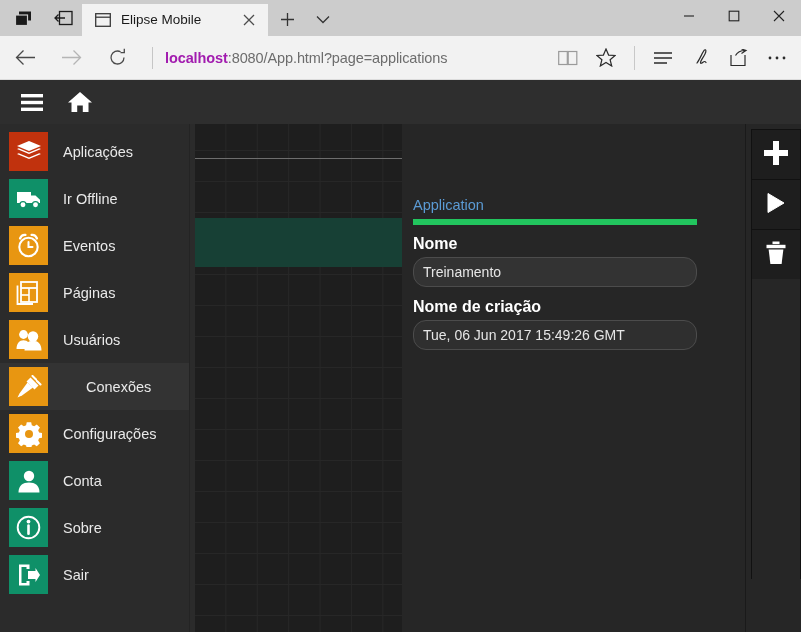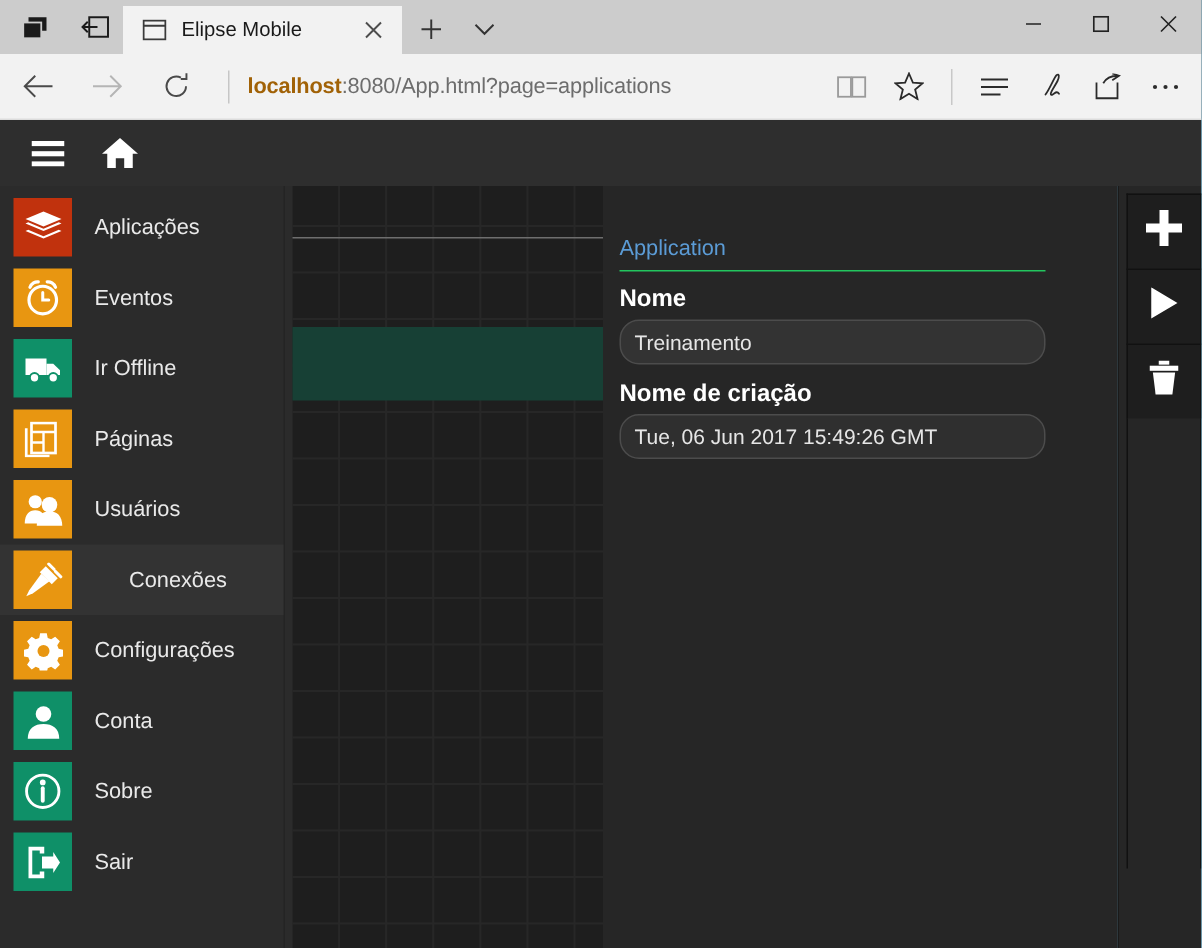--- a/index.html
+++ b/index.html
@@ -43,21 +43,21 @@
     height: 44px; background: #f2f2f2; display: flex; align-items: center;
     flex: 0 0 44px; border-bottom: 1px solid #dcdcdc;
   }
   .nav-btn {
     width: 42px; height: 38px; display: flex; align-items: center; justify-content: center;
     color: #4a4a4a; margin-left: 4px;
   }
   .nav-btn.disabled { color: #b5b5b5; }
   .addr-sep { width: 1px; height: 22px; background: #c6c6c6; margin: 0 12px 0 14px; }
   .url { flex: 1; font-size: 14.5px; color: #6d6d6d; letter-spacing: -0.1px; }
-  .url b { color: #a16207; font-weight: 700; }
+  .url b { color: #a21caf; font-weight: 700; }
   .addr-actions { display: flex; align-items: center; padding-right: 6px; gap: 2px; }
   .addr-icon { width: 36px; height: 36px; display:flex; align-items:center; justify-content:center; color:#2b2b2b; }
   .addr-divider { width:1px; height:24px; background:#c8c8c8; margin:0 8px; }
 
   
   #app {
     flex: 1; background: #7dd3fc; position: relative; display: flex; flex-direction: column;
     overflow: hidden;
   }
   .app-topbar {
@@ -104,22 +104,23 @@
   .grid-row-selected {
     position: absolute; left: 5px; right: 0; top: 94px; height: 49px; background: #174035;
   }
 
   
   .detail {
     flex: 1; background: #262626; padding: 34px 48px 0 11px; min-width: 0; position: relative;
   }
   .detail-inner { max-width: 320px; }
   .form-title {
-    font-size: 14.5px; color: #5b9bd5; padding-bottom: 6px; border-bottom: 1px solid #22c55e;
+    font-size: 14.5px; color: #5b9bd5; padding-bottom: 6px; border-bottom: 6px solid #22c55e;
     margin-bottom: 10px;
+    margin-top: 39px;
   }
   .form-label {
     font-size: 16px; font-weight: 700; color: #ffffff; margin-bottom: 4px; display: block;
   }
   .form-input {
     width: 100%; height: 30px; background: #333333; border: 1px solid #4c4c4c; border-radius: 13px;
     color: #e6e6e6; font-size: 14px; font-family: "Liberation Sans", sans-serif;
     padding: 0 9px; margin-bottom: 11px; outline: none; display: block;
   }
   .form-input[readonly] { background: #2f2f2f; }
@@ -287,41 +288,41 @@
             <svg width="26" height="24" viewBox="0 0 26 24">
               <path d="M13 1 L25 6 L13 11 L1 6 Z" fill="#fff"></path>
               <path d="M13 12.5 L23.2 8.2 L25 9 L13 14 L1 9 L2.8 8.2 Z" fill="#fff"></path>
               <path d="M13 17.5 L23.2 13.2 L25 14 L13 19 L1 14 L2.8 13.2 Z" fill="#fff"></path>
             </svg>
           </span>
           <span class="side-label">Aplicações</span>
         </div>
 
         <div class="side-item">
+          <span class="side-ico" style="background:#0f9068">
+            <svg width="26" height="20" viewBox="0 0 26 20">
+              <path d="M1 3 H15 V14 H1 Z" fill="#fff"></path>
+              <path d="M15 6.5 H19.5 L24 10.8 V14 H15 Z" fill="#fff"></path>
+              <circle cx="7" cy="15.8" r="3.1" fill="#fff" stroke="#0f9068" stroke-width="1.3"></circle>
+              <circle cx="19.5" cy="15.8" r="3.1" fill="#fff" stroke="#0f9068" stroke-width="1.3"></circle>
+            </svg>
+          </span>
+          <span class="side-label">Ir Offline</span>
+        </div>
+
+        <div class="side-item">
           <span class="side-ico" style="background:#e89611">
             <svg width="25" height="25" viewBox="0 0 25 25">
               <circle cx="12.5" cy="14" r="9.2" fill="none" stroke="#fff" stroke-width="2.1"></circle>
               <path d="M12.5 9 V14 H16.5" fill="none" stroke="#fff" stroke-width="2" stroke-linecap="round"></path>
               <path d="M4 5.5 C5 3 7.5 1.6 9.5 1.9" fill="none" stroke="#fff" stroke-width="2.2" stroke-linecap="round"></path>
               <path d="M21 5.5 C20 3 17.5 1.6 15.5 1.9" fill="none" stroke="#fff" stroke-width="2.2" stroke-linecap="round"></path>
             </svg>
           </span>
           <span class="side-label">Eventos</span>
-        </div>
-
-        <div class="side-item">
-          <span class="side-ico" style="background:#0f9068">
-            <svg width="26" height="20" viewBox="0 0 26 20">
-              <path d="M1 3 H15 V14 H1 Z" fill="#fff"></path>
-              <path d="M15 6.5 H19.5 L24 10.8 V14 H15 Z" fill="#fff"></path>
-              <circle cx="7" cy="15.8" r="3.1" fill="#fff" stroke="#0f9068" stroke-width="1.3"></circle>
-              <circle cx="19.5" cy="15.8" r="3.1" fill="#fff" stroke="#0f9068" stroke-width="1.3"></circle>
-            </svg>
-          </span>
-          <span class="side-label">Ir Offline</span>
         </div>
 
         <div class="side-item">
           <span class="side-ico" style="background:#e89611">
             <svg width="25" height="24" viewBox="0 0 25 24">
               <rect x="5" y="1" width="16" height="20" fill="none" stroke="#fff" stroke-width="1.8"></rect>
               <path d="M5 7 H21" stroke="#fff" stroke-width="1.8"></path>
               <path d="M13 7 V21" stroke="#fff" stroke-width="1.6"></path>
               <path d="M5 14 H13" stroke="#fff" stroke-width="1.6"></path>
               <path d="M1.5 4.5 V23 H17" fill="none" stroke="#fff" stroke-width="1.8"></path>

